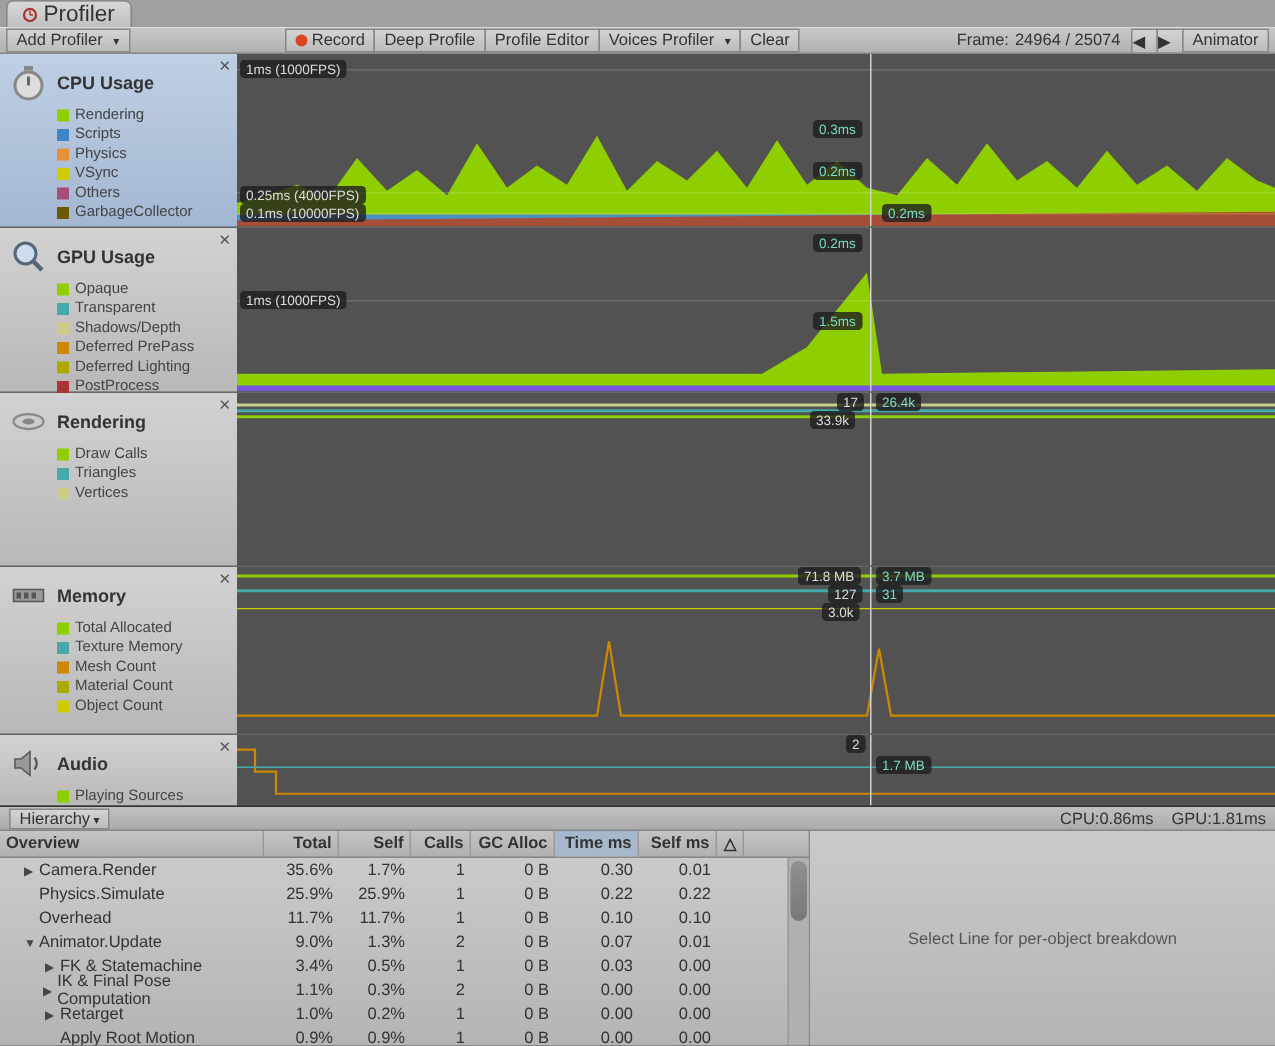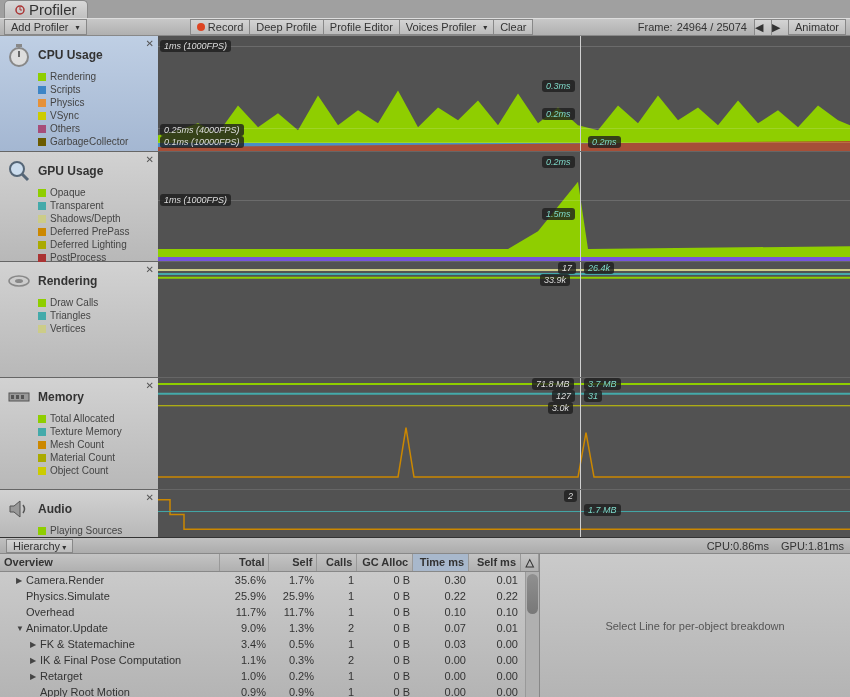--- a/index.html
+++ b/index.html
@@ -23,35 +23,35 @@
 .track-legend { width: 158px; background: linear-gradient(#d2d2d2,#b8b8b8); padding: 6px; position: relative; flex-shrink: 0; }
 .track-legend .close { position: absolute; top: 2px; right: 4px; font-size: 10px; color: #555; cursor: pointer; }
 .track-legend .header { display: flex; align-items: center; gap: 6px; margin-bottom: 2px; }
 .track-legend .icon { width: 26px; height: 26px; display: flex; align-items: center; justify-content: center; }
 .track-legend .title { font-weight: bold; font-size: 12px; color: #333; }
 .legend-items { margin-left: 32px; }
 .legend-item { display: flex; align-items: center; gap: 4px; font-size: 10px; color: #444; line-height: 13px; }
 .legend-item .sw { width: 8px; height: 8px; flex-shrink: 0; }
 .track-graph { flex: 1; position: relative; background: #545454; overflow: hidden; }
 .track-graph .playhead { position: absolute; top:0; bottom:0; width:1px; background:#d0d0d0; left: 61%; z-index: 5;}
-.chart-label { position: absolute; background: rgba(30,30,30,0.8); color: #ddd; font-size: 9px; padding: 1px 4px; border-radius: 3px; white-space: nowrap; font-style: italic;}
+.chart-label { position: absolute; background: rgba(30,30,30,0.8); color: #ddd; font-size: 9px; padding: 1px 4px; border-radius: 3px; white-space: nowrap;}
 .chart-label.teal{ color: #7ed8c8; }
 .gridline { position: absolute; left:0; right:0; height:1px; background: rgba(255,255,255,0.15);}
 
 .stats-bar { height: 16px; background: linear-gradient(#c0c0c0,#acacac); border-bottom: 1px solid #888; display: flex; align-items: center; padding: 0 6px; font-size: 11px;}
 .stats-bar .btn { background: linear-gradient(#d4d4d4,#bcbcbc); border: 1px solid #888; padding: 0 6px; cursor: pointer;}
 .stats-bar .btn.dd::after { content: " ▾"; font-size: 8px;}
 .stats-bar .spacer { flex: 1; }
 
 .detail { display: flex; height: 143px; }
 .detail-left { width: 540px; display: flex; flex-direction: column; border-right: 1px solid #888;}
 .table-header { display: flex; background: linear-gradient(#c4c4c4,#b0b0b0); border-bottom: 1px solid #888; font-size: 11px; font-weight: bold; }
 .table-header .col { border-right: 1px solid #999; padding: 2px 4px; text-align: right; }
 .table-header .col.sorted { background: #a8b8cc; }
-.col-overview { width: 220px; text-align: left !important; }
+.col-overview { width: 176px; text-align: left !important; }
 .col-total { width: 50px; }
 .col-self { width: 48px; }
 .col-calls { width: 40px; }
 .col-gc { width: 56px; }
 .col-timems { width: 56px; }
 .col-selfms { width: 52px; }
 .col-tri { width: 18px; }
 .table-body { flex:1; overflow:hidden; background: linear-gradient(#cacaca,#b4b4b4); font-size: 11px; position: relative;}
 .table-body .row { display: flex; height: 16px; align-items: center;}
 .table-body .cell { padding: 0 4px; text-align: right; }

